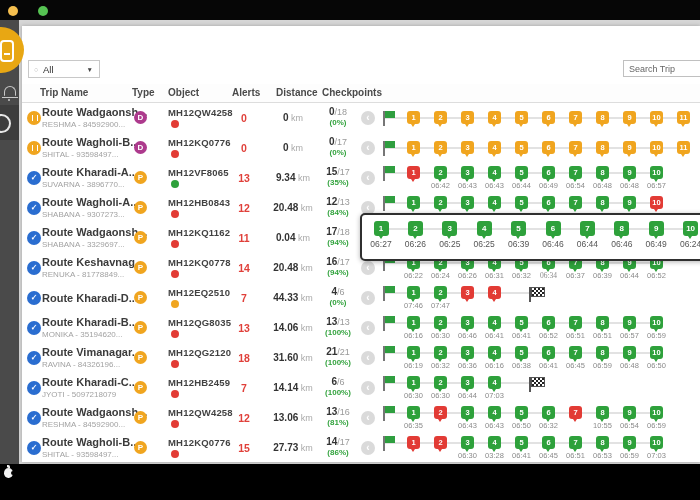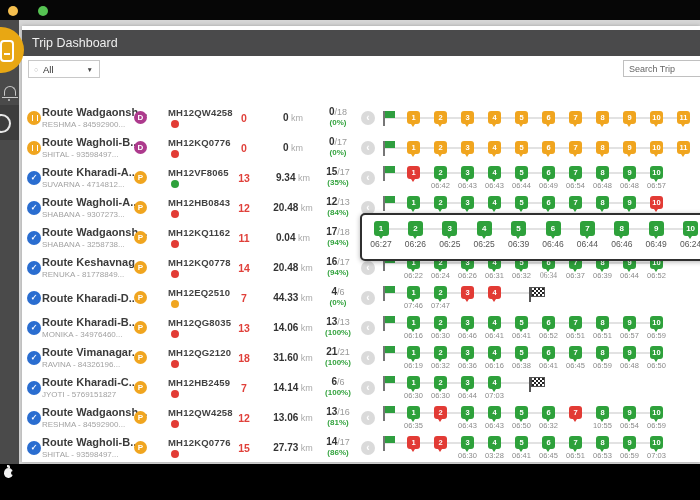--- a/index.html
+++ b/index.html
@@ -95,29 +95,36 @@
       <div class="logo">
           <div class="logo-glyph"></div>
         </div>
       <div class="bell"></div>
       <div class="nav-sel">
         <div class="nav-sel-glyph"></div>
       </div>
     </div>
 
     <div class="card">
-      <div class="hbar">Trip Dashboard</div>
 
       <div class="dd">
         <span class="pre">○</span>
         <span class="lbl">All</span>
         <span class="car">▼</span>
       </div>
       <input class="search" type="text" placeholder="Search Trip" style="">
 
+      <div class="thead" id="thead">
+          <span class="th c0">Trip Name</span>
+          <span class="th c1">Type</span>
+          <span class="th c2">Object</span>
+          <span class="th c3">Alerts</span>
+          <span class="th c4">Distance</span>
+          <span class="th c5">Checkpoints</span>
+        </div>
       <div class="rows" id="rows">
           <div class="row" style="top: 0px;">
             <div class="ricon pause"></div>
             <div class="tname">Route Wadgaonsh...</div>
             <div class="tsub">RESHMA - 84592900...</div>
             <div class="tbadge tD">D</div>
             <div class="plate">MH12QW4258</div>
             <div class="pdot dot-red"></div>
             <div class="alerts">0</div>
             <div class="dist"><b>0</b><span class="unit"> km</span></div>
@@ -168,21 +175,21 @@
               <div class="mk p" style="left: 547px; top: 8px;">7</div>
               <div class="mk p" style="left: 574px; top: 8px;">8</div>
               <div class="mk p" style="left: 601px; top: 8px;">9</div>
               <div class="mk p" style="left: 628px; top: 8px;">10</div>
               <div class="mk p" style="left: 655px; top: 8px;">11</div>
             </div>
           </div>
           <div class="row" style="top: 60px;">
             <div class="ricon check">✓</div>
             <div class="tname">Route Kharadi-A...</div>
-            <div class="tsub">SUVARNA - 4714812...</div>
+            <div class="tsub">SUVARNA - 3896770...</div>
             <div class="tbadge tP">P</div>
             <div class="plate">MH12VF8065</div>
             <div class="pdot dot-green"></div>
             <div class="alerts">13</div>
             <div class="dist"><b>9.34</b><span class="unit"> km</span></div>
             <div class="cp">
               <div class="l1">15<span class="tot">/17</span></div>
               <div class="l2">(35%)</div>
             </div>
             <div class="chev">‹</div>
@@ -244,21 +251,21 @@
               <div class="mk d" style="left: 574px; top: 3px;">8</div>
               <div class="mtime" style="left: 563.5px; top: 18px;">07:02</div>
               <div class="mk d" style="left: 601px; top: 3px;">9</div>
               <div class="mtime" style="left: 590.5px; top: 18px;">07:05</div>
               <div class="mk m" style="left: 628px; top: 3px;">10</div>
             </div>
           </div>
           <div class="row" style="top: 120px;">
             <div class="ricon check">✓</div>
             <div class="tname">Route Wadgaonsh...</div>
-            <div class="tsub">SHABANA - 3258738...</div>
+            <div class="tsub">SHABANA - 3329697...</div>
             <div class="tbadge tP">P</div>
             <div class="plate">MH12KQ1162</div>
             <div class="pdot dot-red"></div>
             <div class="alerts">11</div>
             <div class="dist"><b>0.04</b><span class="unit"> km</span></div>
             <div class="cp">
               <div class="l1">17<span class="tot">/18</span></div>
               <div class="l2">(94%)</div>
             </div>
             <div class="chev">‹</div>
@@ -347,21 +354,21 @@
               <div class="mk d" style="left: 412px; top: 3px;">2</div>
               <div class="mtime" style="left: 401.5px; top: 18px;">07:47</div>
               <div class="mk m" style="left: 439px; top: 3px;">3</div>
               <div class="mk m" style="left: 466px; top: 3px;">4</div>
               <div class="fflag" style="left: 506.5px; top: 4px;"></div>
             </div>
           </div>
           <div class="row" style="top: 210px;">
             <div class="ricon check">✓</div>
             <div class="tname">Route Kharadi-B...</div>
-            <div class="tsub">MONIKA - 34976460...</div>
+            <div class="tsub">MONIKA - 35194620...</div>
             <div class="tbadge tP">P</div>
             <div class="plate">MH12QG8035</div>
             <div class="pdot dot-red"></div>
             <div class="alerts">13</div>
             <div class="dist"><b>14.06</b><span class="unit"> km</span></div>
             <div class="cp">
               <div class="l1">13<span class="tot">/13</span></div>
               <div class="l2">(100%)</div>
             </div>
             <div class="chev">‹</div>
@@ -425,21 +432,21 @@
               <div class="mtime" style="left: 563.5px; top: 18px;">06:59</div>
               <div class="mk d" style="left: 601px; top: 3px;">9</div>
               <div class="mtime" style="left: 590.5px; top: 18px;">06:48</div>
               <div class="mk d" style="left: 628px; top: 3px;">10</div>
               <div class="mtime" style="left: 617.5px; top: 18px;">06:50</div>
             </div>
           </div>
           <div class="row" style="top: 270px;">
             <div class="ricon check">✓</div>
             <div class="tname">Route Kharadi-C...</div>
-            <div class="tsub">JYOTI - 5769151827</div>
+            <div class="tsub">JYOTI - 5097218079</div>
             <div class="tbadge tP">P</div>
             <div class="plate">MH12HB2459</div>
             <div class="pdot dot-red"></div>
             <div class="alerts">7</div>
             <div class="dist"><b>14.14</b><span class="unit"> km</span></div>
             <div class="cp">
               <div class="l1">6<span class="tot">/6</span></div>
               <div class="l2">(100%)</div>
             </div>
             <div class="chev">‹</div>

